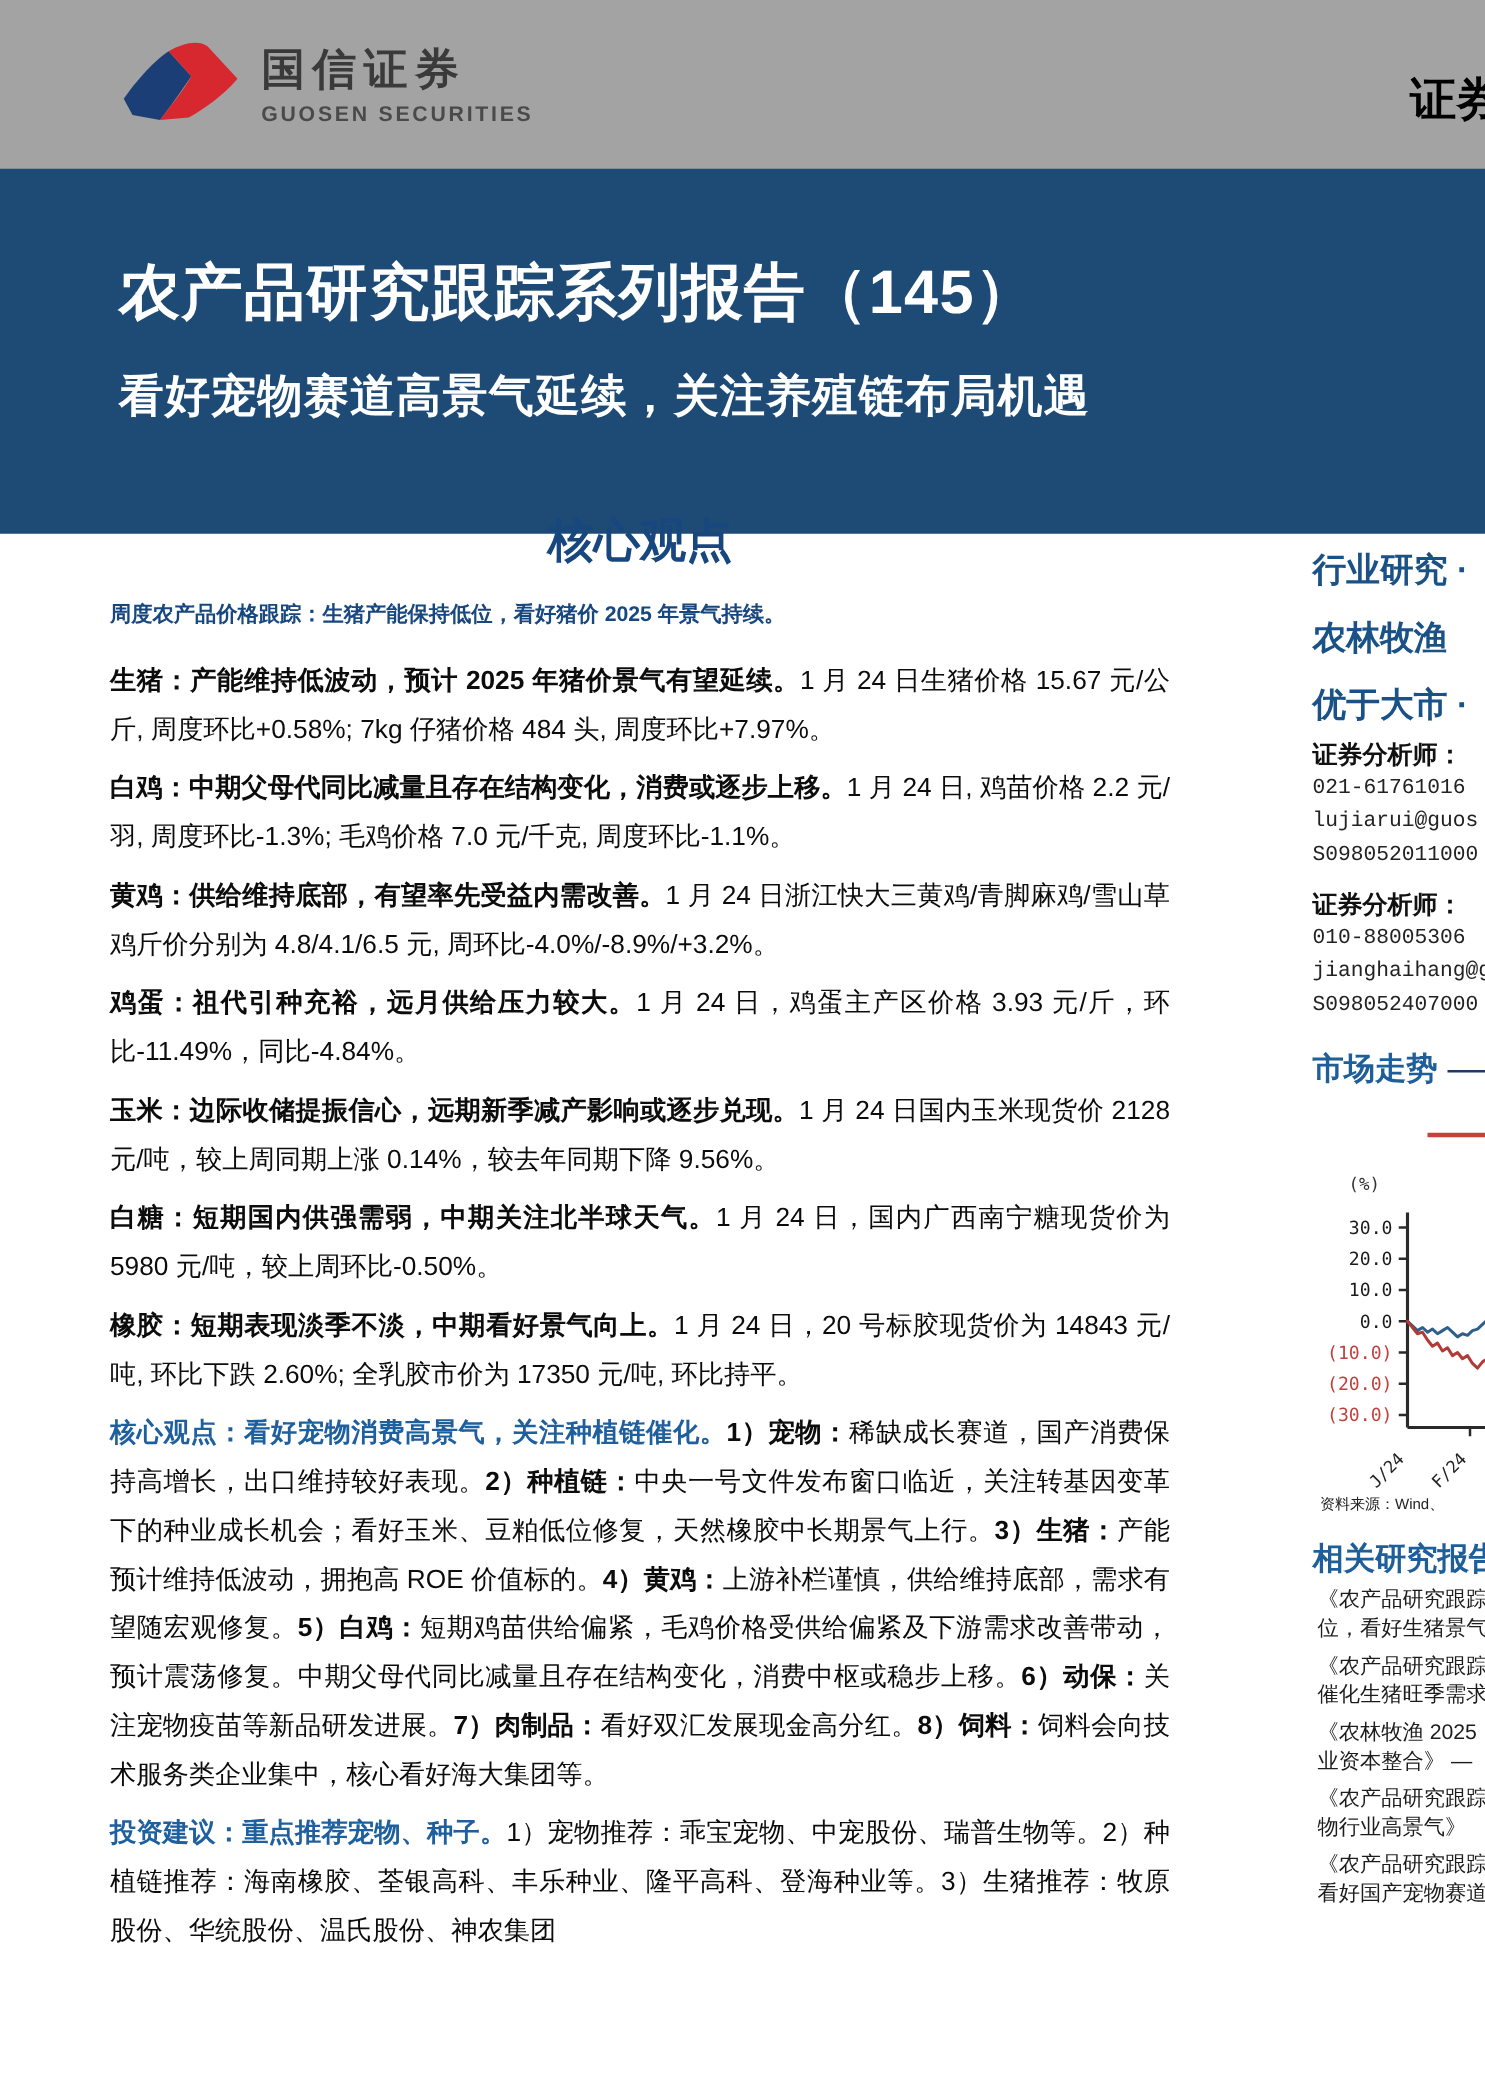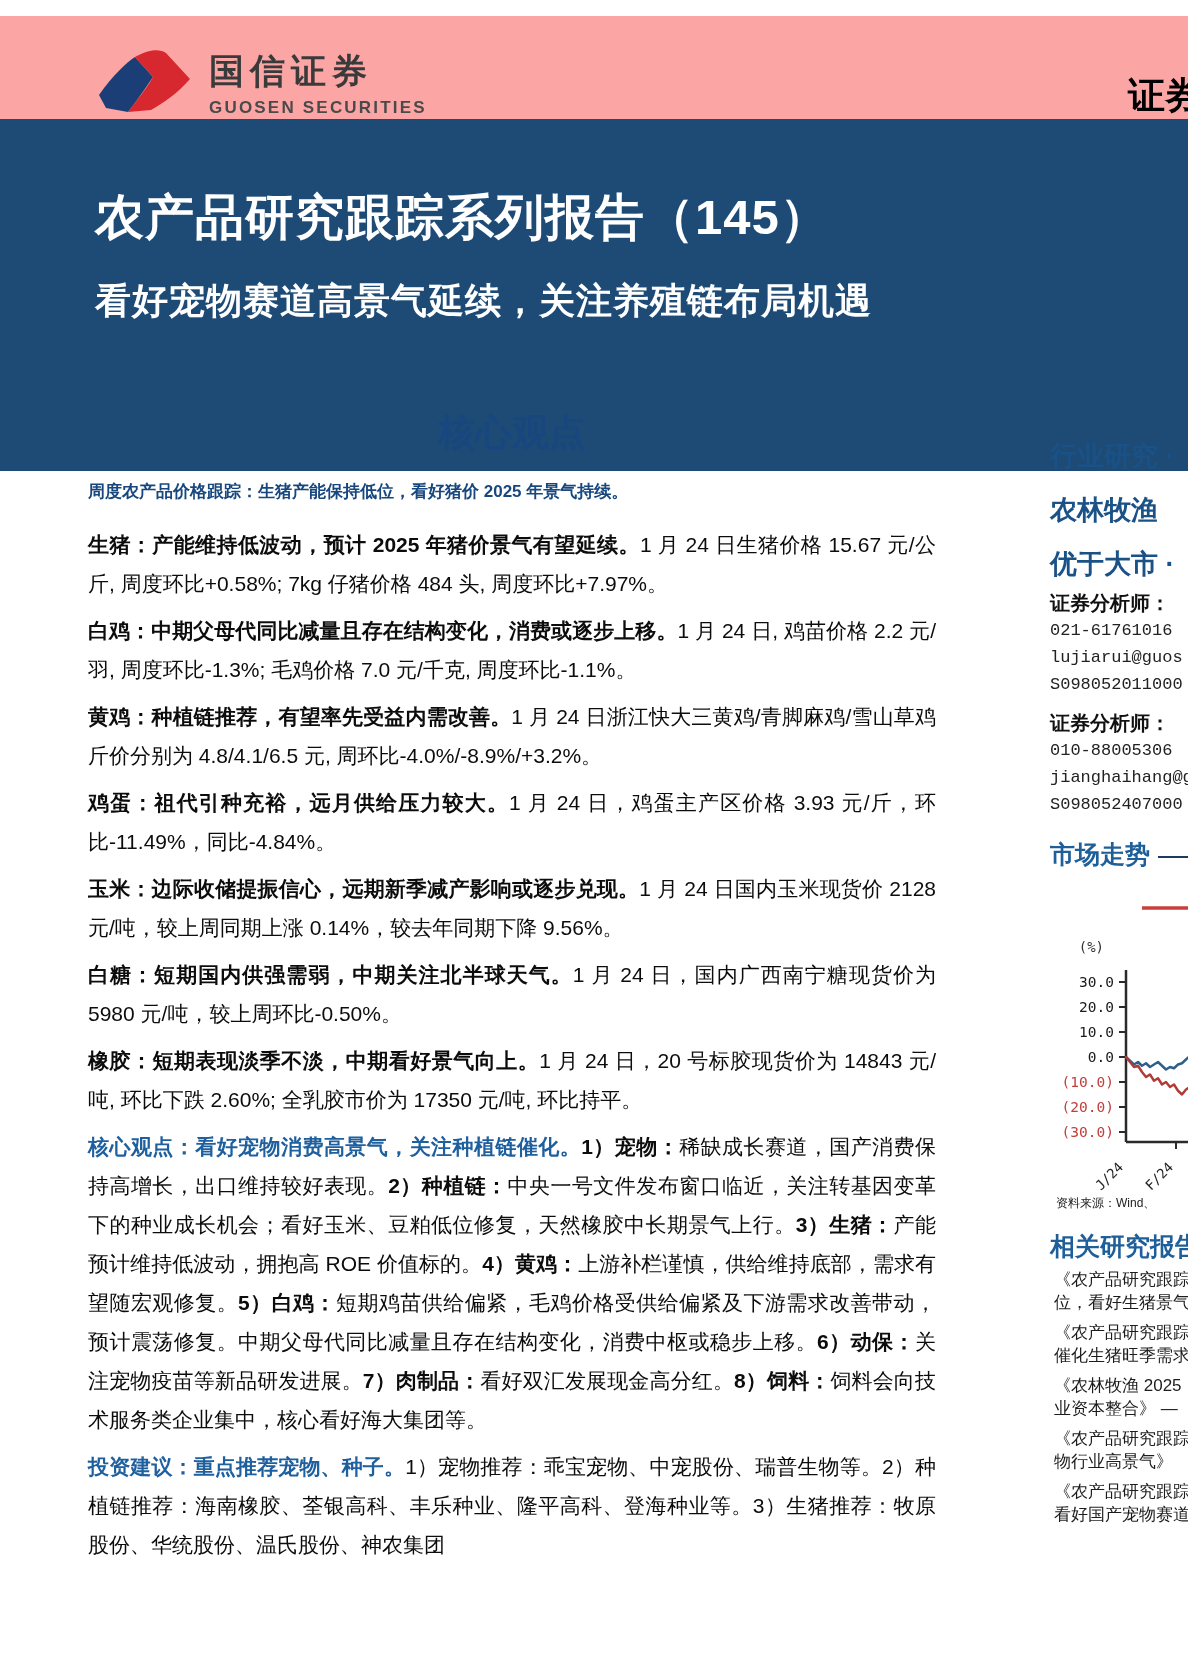--- a/index.html
+++ b/index.html
@@ -3,29 +3,29 @@
 <meta charset="utf-8">
 <style>
   * { margin:0; padding:0; box-sizing:border-box; }
   html,body { background:#888; }
   .page {
     position:relative; width:1188px; height:1680px; margin:0 auto;
     background:#ffffff; overflow:hidden;
     font-family:"Liberation Sans","DejaVu Sans",sans-serif; color:#111;
   }
   
-  .topbar { position:absolute; left:0; top:16px; width:1188px; height:139px; background:#fca5a5; }
+  .topbar { position:absolute; left:0; top:0; width:1188px; height:139px; background:#a3a3a3; }
   .logo { position:absolute; left:95px; top:32px; display:flex; align-items:center; }
   .logo-mark { width:100px; height:68px; }
   .logo-text { margin-left:14px; }
   .logo-cn { font-size:35px; font-weight:bold; color:#3a3a3a; letter-spacing:6px; }
   .logo-en { font-size:17px; font-weight:bold; color:#4a4a4a; letter-spacing:2.2px; margin-top:3px; }
   .top-right { position:absolute; left:1128px; top:55px; font-size:37px; font-weight:bold; color:#000; white-space:nowrap; }
   
-  .banner { position:absolute; left:0; top:119px; width:1188px; height:352px; background:#1d4b76; color:#fff; }
+  .banner { position:absolute; left:0; top:135px; width:1188px; height:292px; background:#1d4b76; color:#fff; }
   .banner-title { position:absolute; left:95px; top:66px; font-size:49px; font-weight:bold; letter-spacing:1px; white-space:nowrap; }
   .banner-sub { position:absolute; left:95px; top:158px; font-size:36px; font-weight:bold; letter-spacing:1px; white-space:nowrap; }
   
   .left-col { position:absolute; left:88px; top:408px; width:848px; }
   .core-heading { font-size:37px; font-weight:bold; color:#17477e; margin-bottom:22px;text-align:center; }
   .lead-line { font-size:17px; font-weight:bold; color:#17477e; margin-bottom:22px; }
   .para { font-size:21px; line-height:39px; margin-bottom:8px; text-align:justify; color:#0c0c0c; }
   .para .b { font-weight:bold; }
   .para .blue { color:#1e5f9e; font-weight:bold; }
   
@@ -68,21 +68,21 @@
     <div class="banner-title">农产品研究跟踪系列报告（145）</div>
     <div class="banner-sub">看好宠物赛道高景气延续，关注养殖链布局机遇</div>
   </div>
 
   <div class="left-col">
     <div class="core-heading">核心观点</div>
     <div class="lead-line">周度农产品价格跟踪：生猪产能保持低位，看好猪价 2025 年景气持续。</div>
     <div id="core-paragraphs">
         <p class="para"><span class="b">生猪：产能维持低波动，预计 2025 年猪价景气有望延续。</span><span>1 月 24 日生猪价格 15.67 元/公斤, 周度环比+0.58%; 7kg 仔猪价格 484 头, 周度环比+7.97%。</span></p>
         <p class="para"><span class="b">白鸡：中期父母代同比减量且存在结构变化，消费或逐步上移。</span><span>1 月 24 日, 鸡苗价格 2.2 元/羽, 周度环比-1.3%; 毛鸡价格 7.0 元/千克, 周度环比-1.1%。</span></p>
-        <p class="para"><span class="b">黄鸡：种植链推荐，有望率先受益内需改善。</span><span>1 月 24 日浙江快大三黄鸡/青脚麻鸡/雪山草鸡斤价分别为 4.8/4.1/6.5 元, 周环比-4.0%/-8.9%/+3.2%。</span></p>
+        <p class="para"><span class="b">黄鸡：供给维持底部，有望率先受益内需改善。</span><span>1 月 24 日浙江快大三黄鸡/青脚麻鸡/雪山草鸡斤价分别为 4.8/4.1/6.5 元, 周环比-4.0%/-8.9%/+3.2%。</span></p>
         <p class="para"><span class="b">鸡蛋：祖代引种充裕，远月供给压力较大。</span><span>1 月 24 日，鸡蛋主产区价格 3.93 元/斤，环比-11.49%，同比-4.84%。</span></p>
         <p class="para"><span class="b">玉米：边际收储提振信心，远期新季减产影响或逐步兑现。</span><span>1 月 24 日国内玉米现货价 2128 元/吨，较上周同期上涨 0.14%，较去年同期下降 9.56%。</span></p>
         <p class="para"><span class="b">白糖：短期国内供强需弱，中期关注北半球天气。</span><span>1 月 24 日，国内广西南宁糖现货价为 5980 元/吨，较上周环比-0.50%。</span></p>
         <p class="para"><span class="b">橡胶：短期表现淡季不淡，中期看好景气向上。</span><span>1 月 24 日，20 号标胶现货价为 14843 元/吨, 环比下跌 2.60%; 全乳胶市价为 17350 元/吨, 环比持平。</span></p>
         <p class="para"><span class="b blue">核心观点：看好宠物消费高景气，关注种植链催化。</span><span class="b">1）宠物：</span><span>稀缺成长赛道，国产消费保持高增长，出口维持较好表现。</span><span class="b">2）种植链：</span><span>中央一号文件发布窗口临近，关注转基因变革下的种业成长机会；看好玉米、豆粕低位修复，天然橡胶中长期景气上行。</span><span class="b">3）生猪：</span><span>产能预计维持低波动，拥抱高 ROE 价值标的。</span><span class="b">4）黄鸡：</span><span>上游补栏谨慎，供给维持底部，需求有望随宏观修复。</span><span class="b">5）白鸡：</span><span>短期鸡苗供给偏紧，毛鸡价格受供给偏紧及下游需求改善带动，预计震荡修复。中期父母代同比减量且存在结构变化，消费中枢或稳步上移。</span><span class="b">6）动保：</span><span>关注宠物疫苗等新品研发进展。</span><span class="b">7）肉制品：</span><span>看好双汇发展现金高分红。</span><span class="b">8）饲料：</span><span>饲料会向技术服务类企业集中，核心看好海大集团等。</span></p>
         <p class="para"><span class="b blue">投资建议：重点推荐宠物、种子。</span><span>1）宠物推荐：乖宝宠物、中宠股份、瑞普生物等。2）种植链推荐：海南橡胶、荃银高科、丰乐种业、隆平高科、登海种业等。3）生猪推荐：牧原股份、华统股份、温氏股份、神农集团</span></p>
       </div>
   </div>
 
   <div class="right-col">

